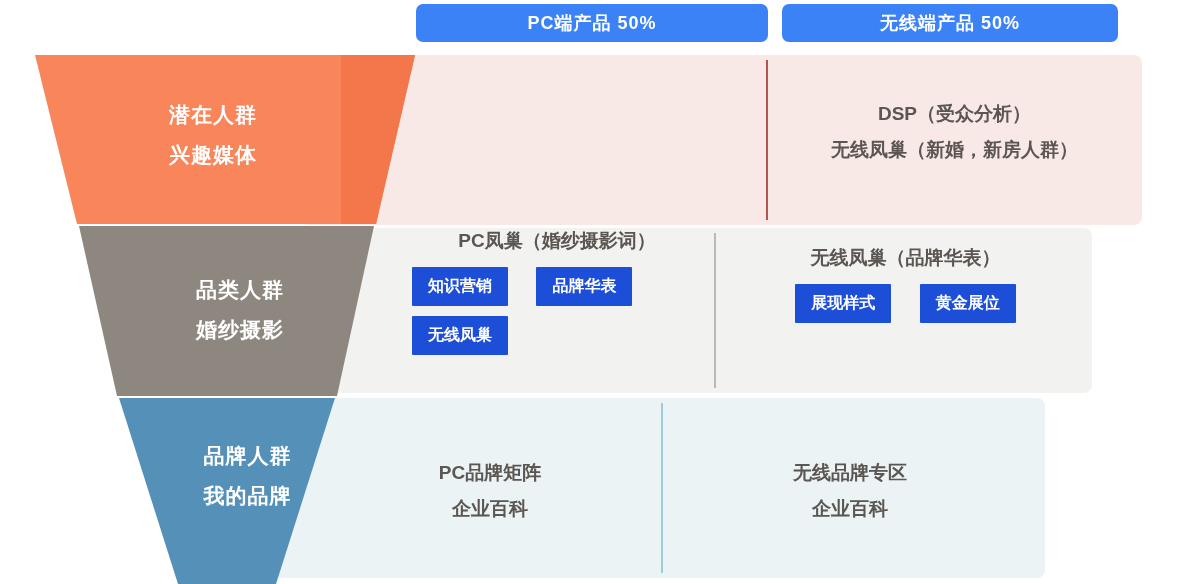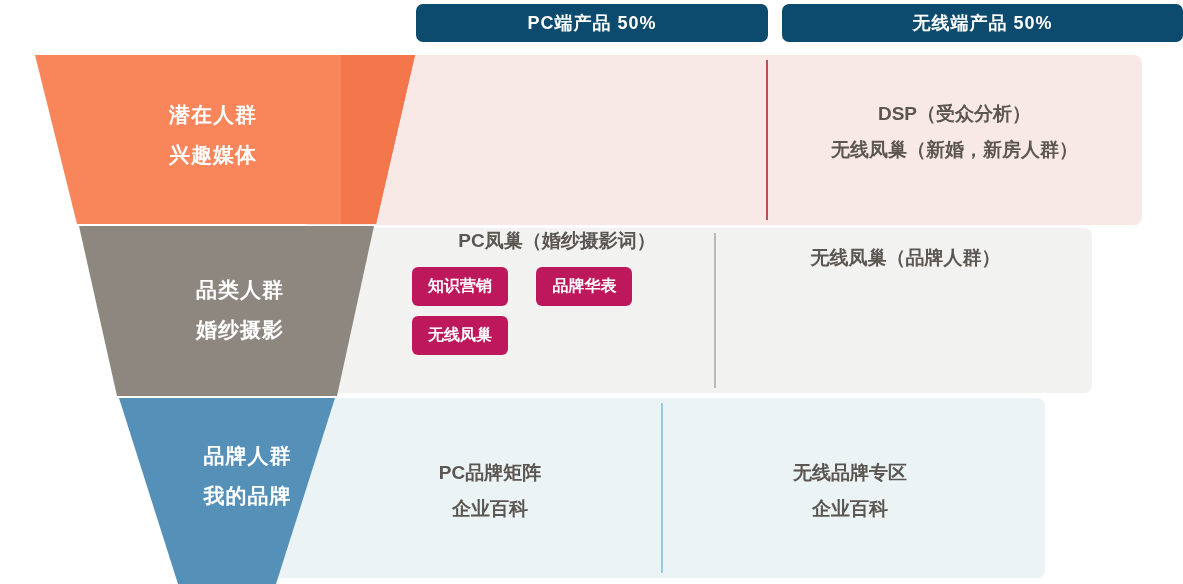--- a/index.html
+++ b/index.html
@@ -9,31 +9,31 @@
     font-family:"Liberation Sans","DejaVu Sans",sans-serif;
     overflow:hidden;
     position:relative;
   }
   #stage{position:absolute;left:0;top:0;width:1183px;height:584px;}
 
   
   .pill{
     position:absolute;
     height:38px;
-    background:#0c4a6e;
+    background:#3b82f6;
     border-radius:7px;
     display:flex;align-items:center;justify-content:center;
     color:#ffffff;
     font-weight:bold;
     font-size:18px;
     letter-spacing:1px;
     white-space:nowrap;
   }
   #pill-pc{left:416px;top:4px;width:352px;}
-  #pill-wl{left:782px;top:4px;width:401px;}
+  #pill-wl{left:782px;top:4px;width:336px;}
 
   
   .panel{position:absolute;border-radius:8px;}
   #panel1{left:300px;top:55px;width:842px;height:170px;background:#f8e9e7;}
   #panel2{left:270px;top:228px;width:822px;height:165px;background:#f2f2f0;}
   #panel3{left:240px;top:398px;width:805px;height:180px;background:#ebf3f5;}
 
   
   #funnel{position:absolute;left:0;top:0;width:1183px;height:584px;pointer-events:none;}
 
@@ -63,25 +63,25 @@
     font-size:19px;
     line-height:36px;
     white-space:nowrap;
   }
   .cell.center{text-align:center;}
 
   
   .tagrow{margin-top:8px;}
   .tag{
     display:inline-block;
-    background:#be185d;
+    background:#1d4ed8;
     color:#ffffff;
     font-weight:bold;
     font-size:16px;
-    border-radius:6px;
+    border-radius:1px;
     padding:9px 16px;
     margin-right:24px;
     margin-bottom:10px;
     white-space:nowrap;
   }
 </style>
 </head>
 <body>
 
 <div id="stage">
@@ -132,21 +132,25 @@
 
   <div class="cell" id="c2l" style="left:412px;top:223px;width:290px;">
     <div class="line" style="text-align:center;">PC凤巢（婚纱摄影词）</div>
     <div class="tagrow">
       <span class="tag">知识营销</span>
       <span class="tag">品牌华表</span>
       <span class="tag">无线凤巢</span>
     </div>
   </div>
   <div class="cell" id="c2r" style="left:733px;top:240px;width:345px;">
-    <div class="line" style="text-align:center;">无线凤巢（品牌人群）</div>
+    <div class="line" style="text-align:center;">无线凤巢（品牌华表）</div>
+    <div class="tagrow" style="text-align:center;">
+      <span class="tag">展现样式</span>
+      <span class="tag" style="margin-right:0;">黄金展位</span>
+    </div>
   </div>
 
   <div class="cell center" id="c3l" style="left:340px;top:455px;width:300px;">
     <div class="line">PC品牌矩阵</div>
     <div class="line">企业百科</div>
   </div>
   <div class="cell center" id="c3r" style="left:700px;top:455px;width:300px;">
     <div class="line">无线品牌专区</div>
     <div class="line">企业百科</div>
   </div>

